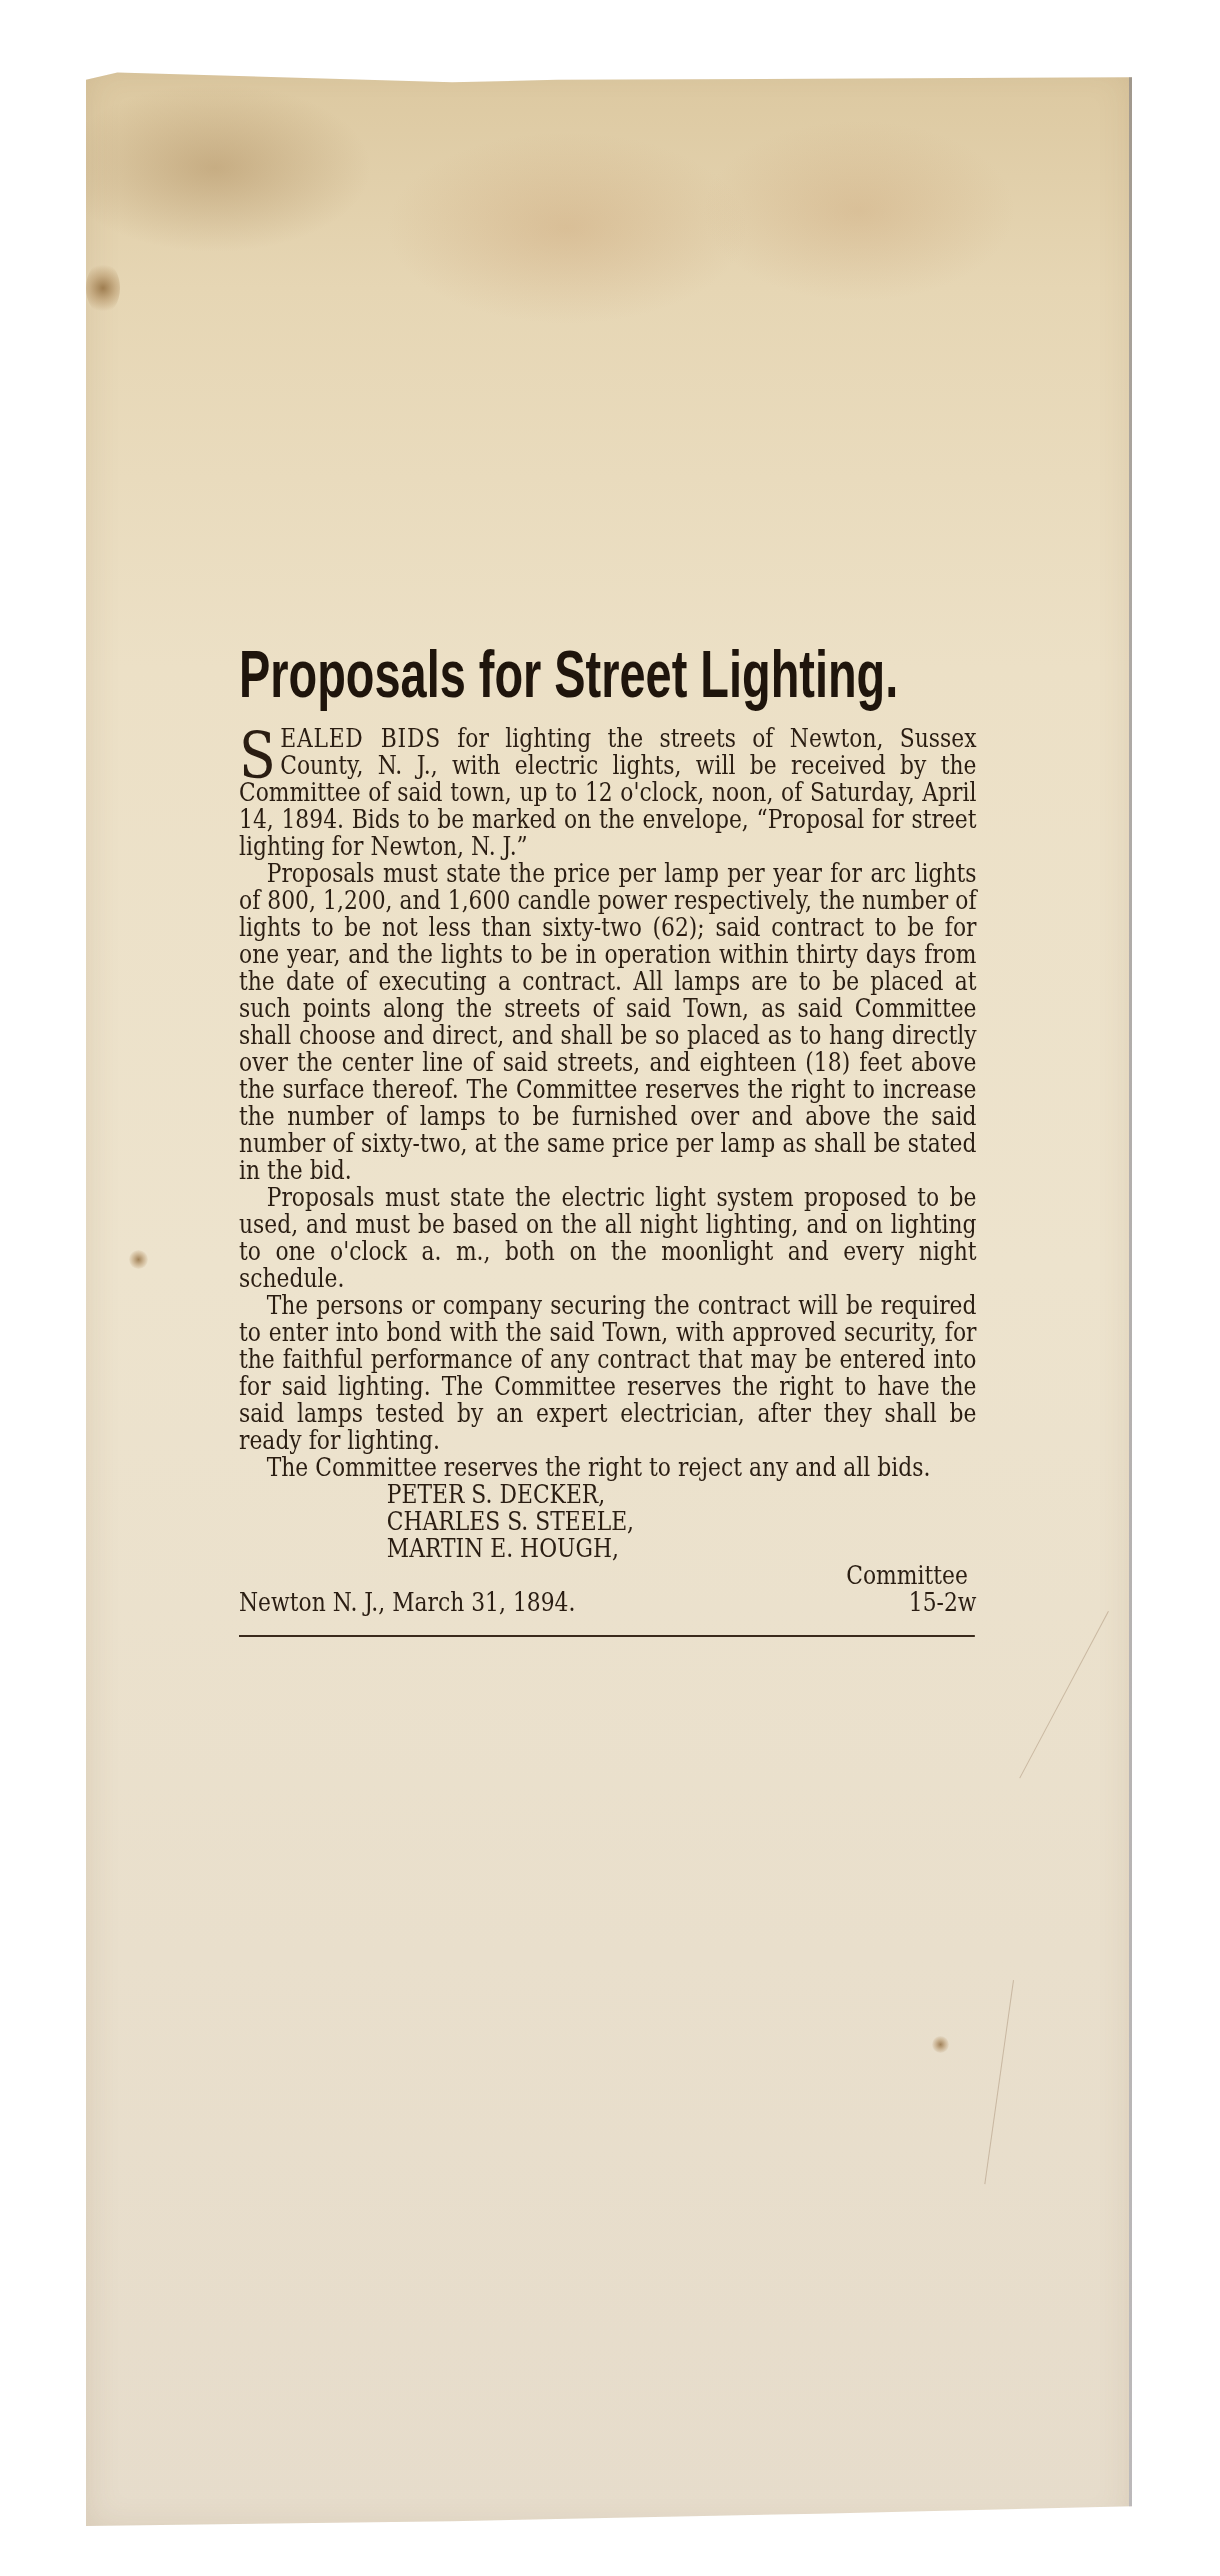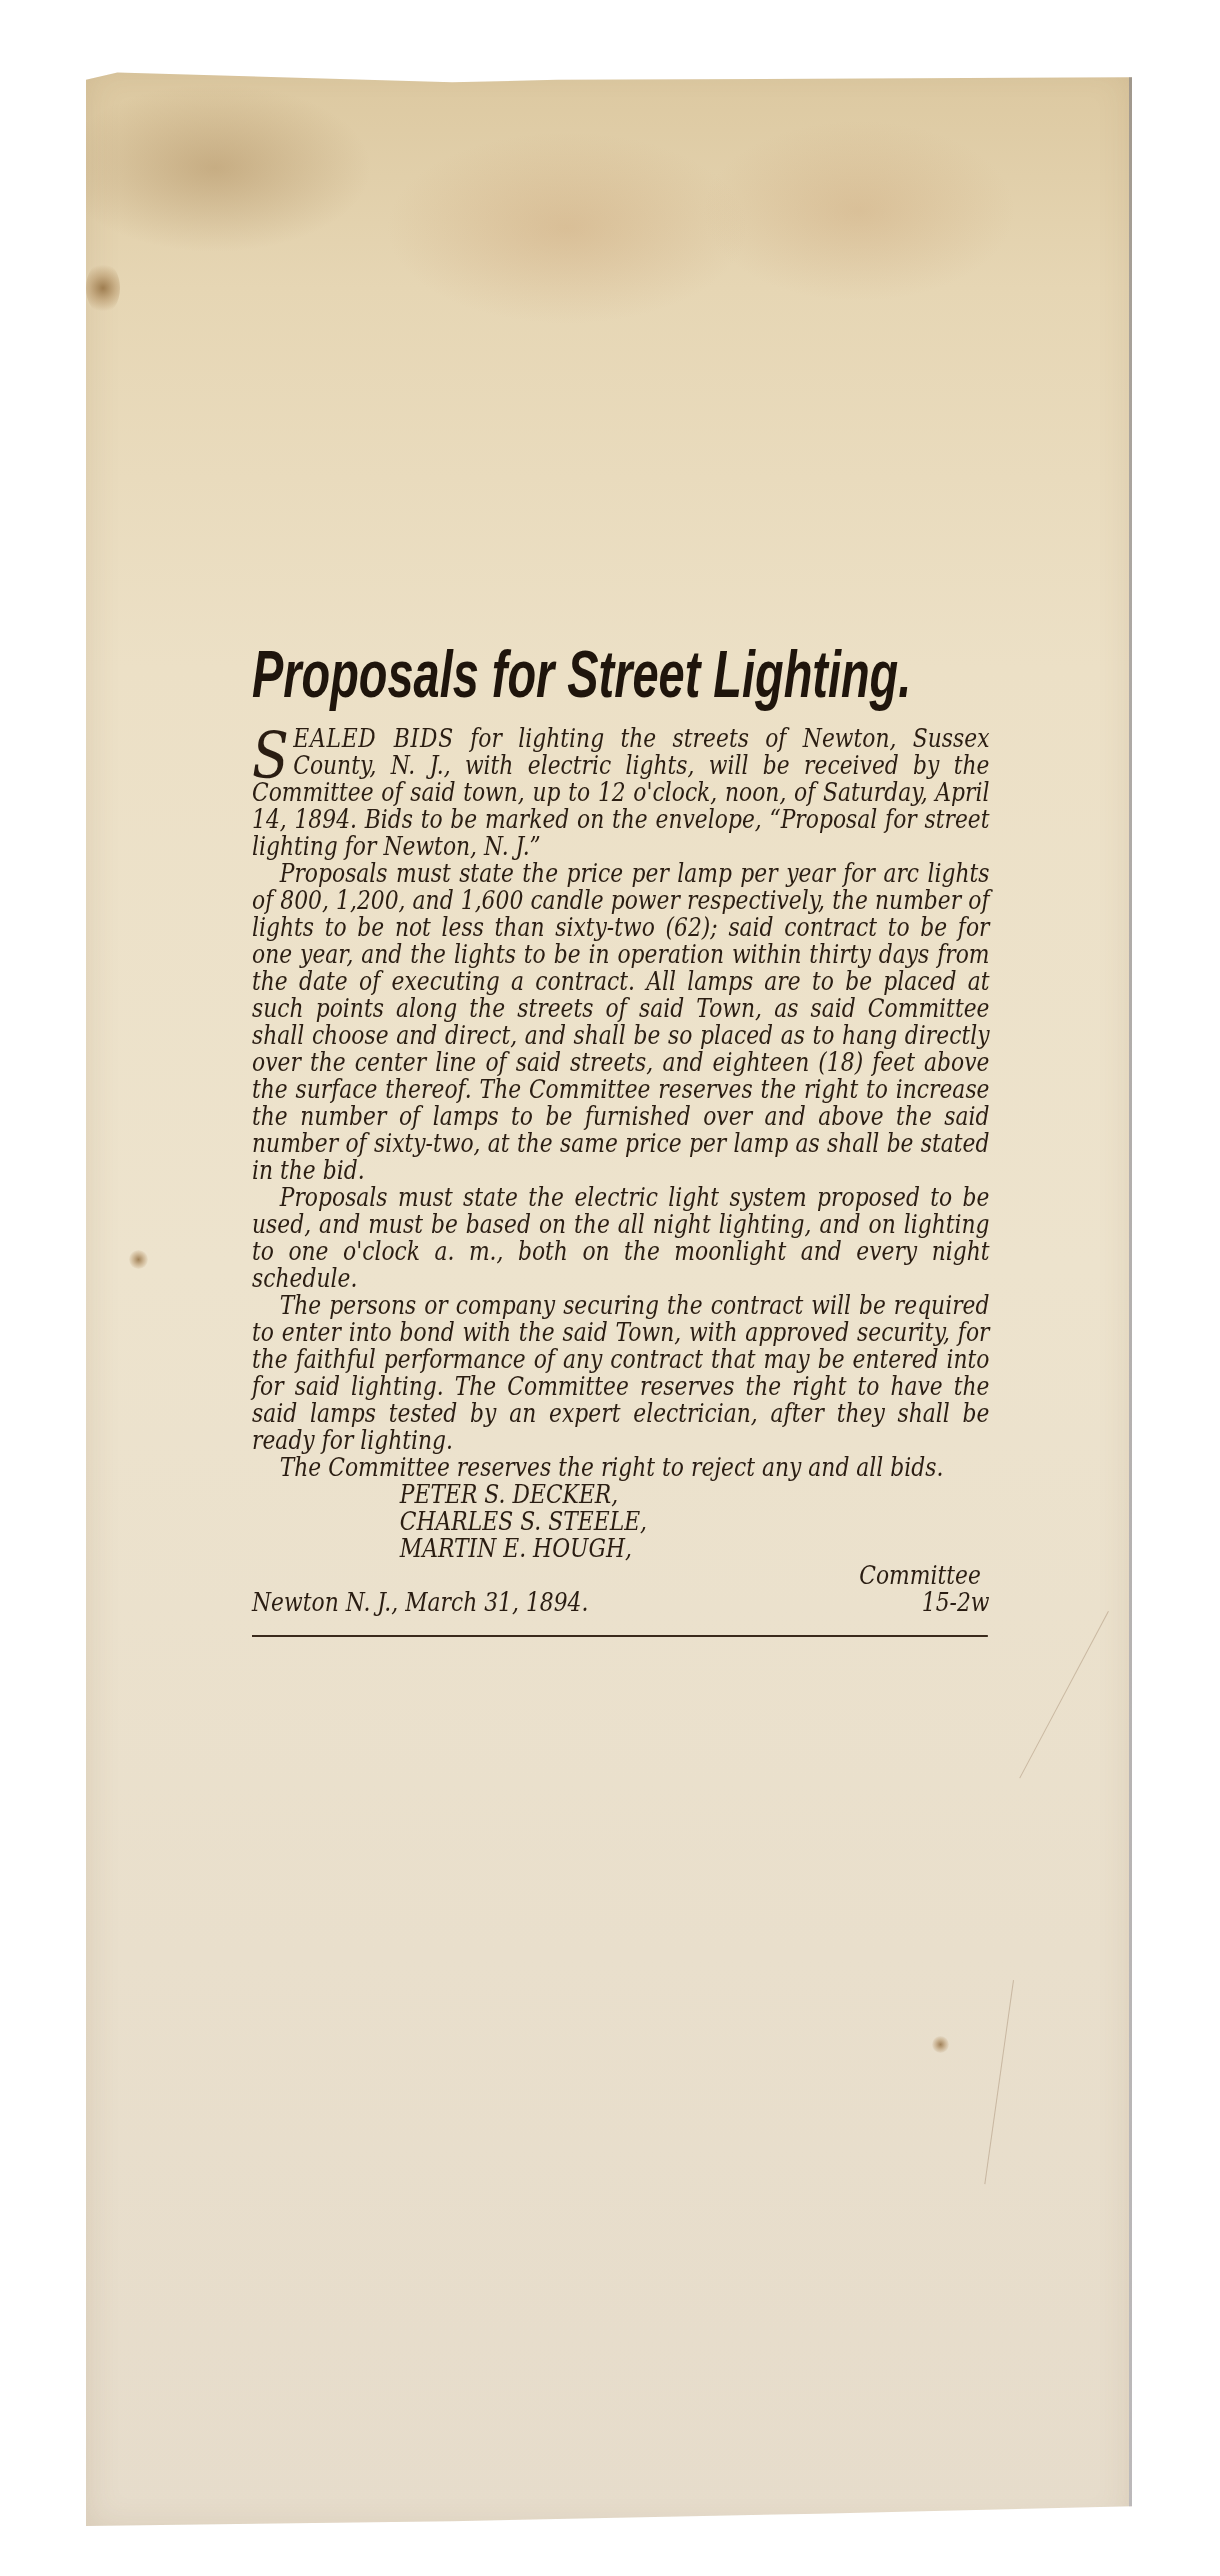--- a/index.html
+++ b/index.html
@@ -42,25 +42,24 @@
       border-radius: 50%;
       background: radial-gradient(circle, rgba(130,90,40,0.7) 0%, rgba(160,120,70,0.4) 40%, rgba(160,120,70,0) 75%);
     }
     .crease {
       position: absolute;
       border-left: 1.3px solid rgba(140,110,80,0.35);
       transform-origin: top left;
     }
     .notice {
       position: absolute;
-      left: 252px;
+      left: 239px;
       top: 634px;
       width: 737px;
       color: #2a1d12;
-      font-style: italic;
     }
     .title {
       font-family: "Liberation Sans", sans-serif;
       font-weight: bold;
       font-size: 67px;
       line-height: 79px;
       letter-spacing: 0px;
       transform: scaleX(0.70);
       transform-origin: left top;
       white-space: nowrap;

